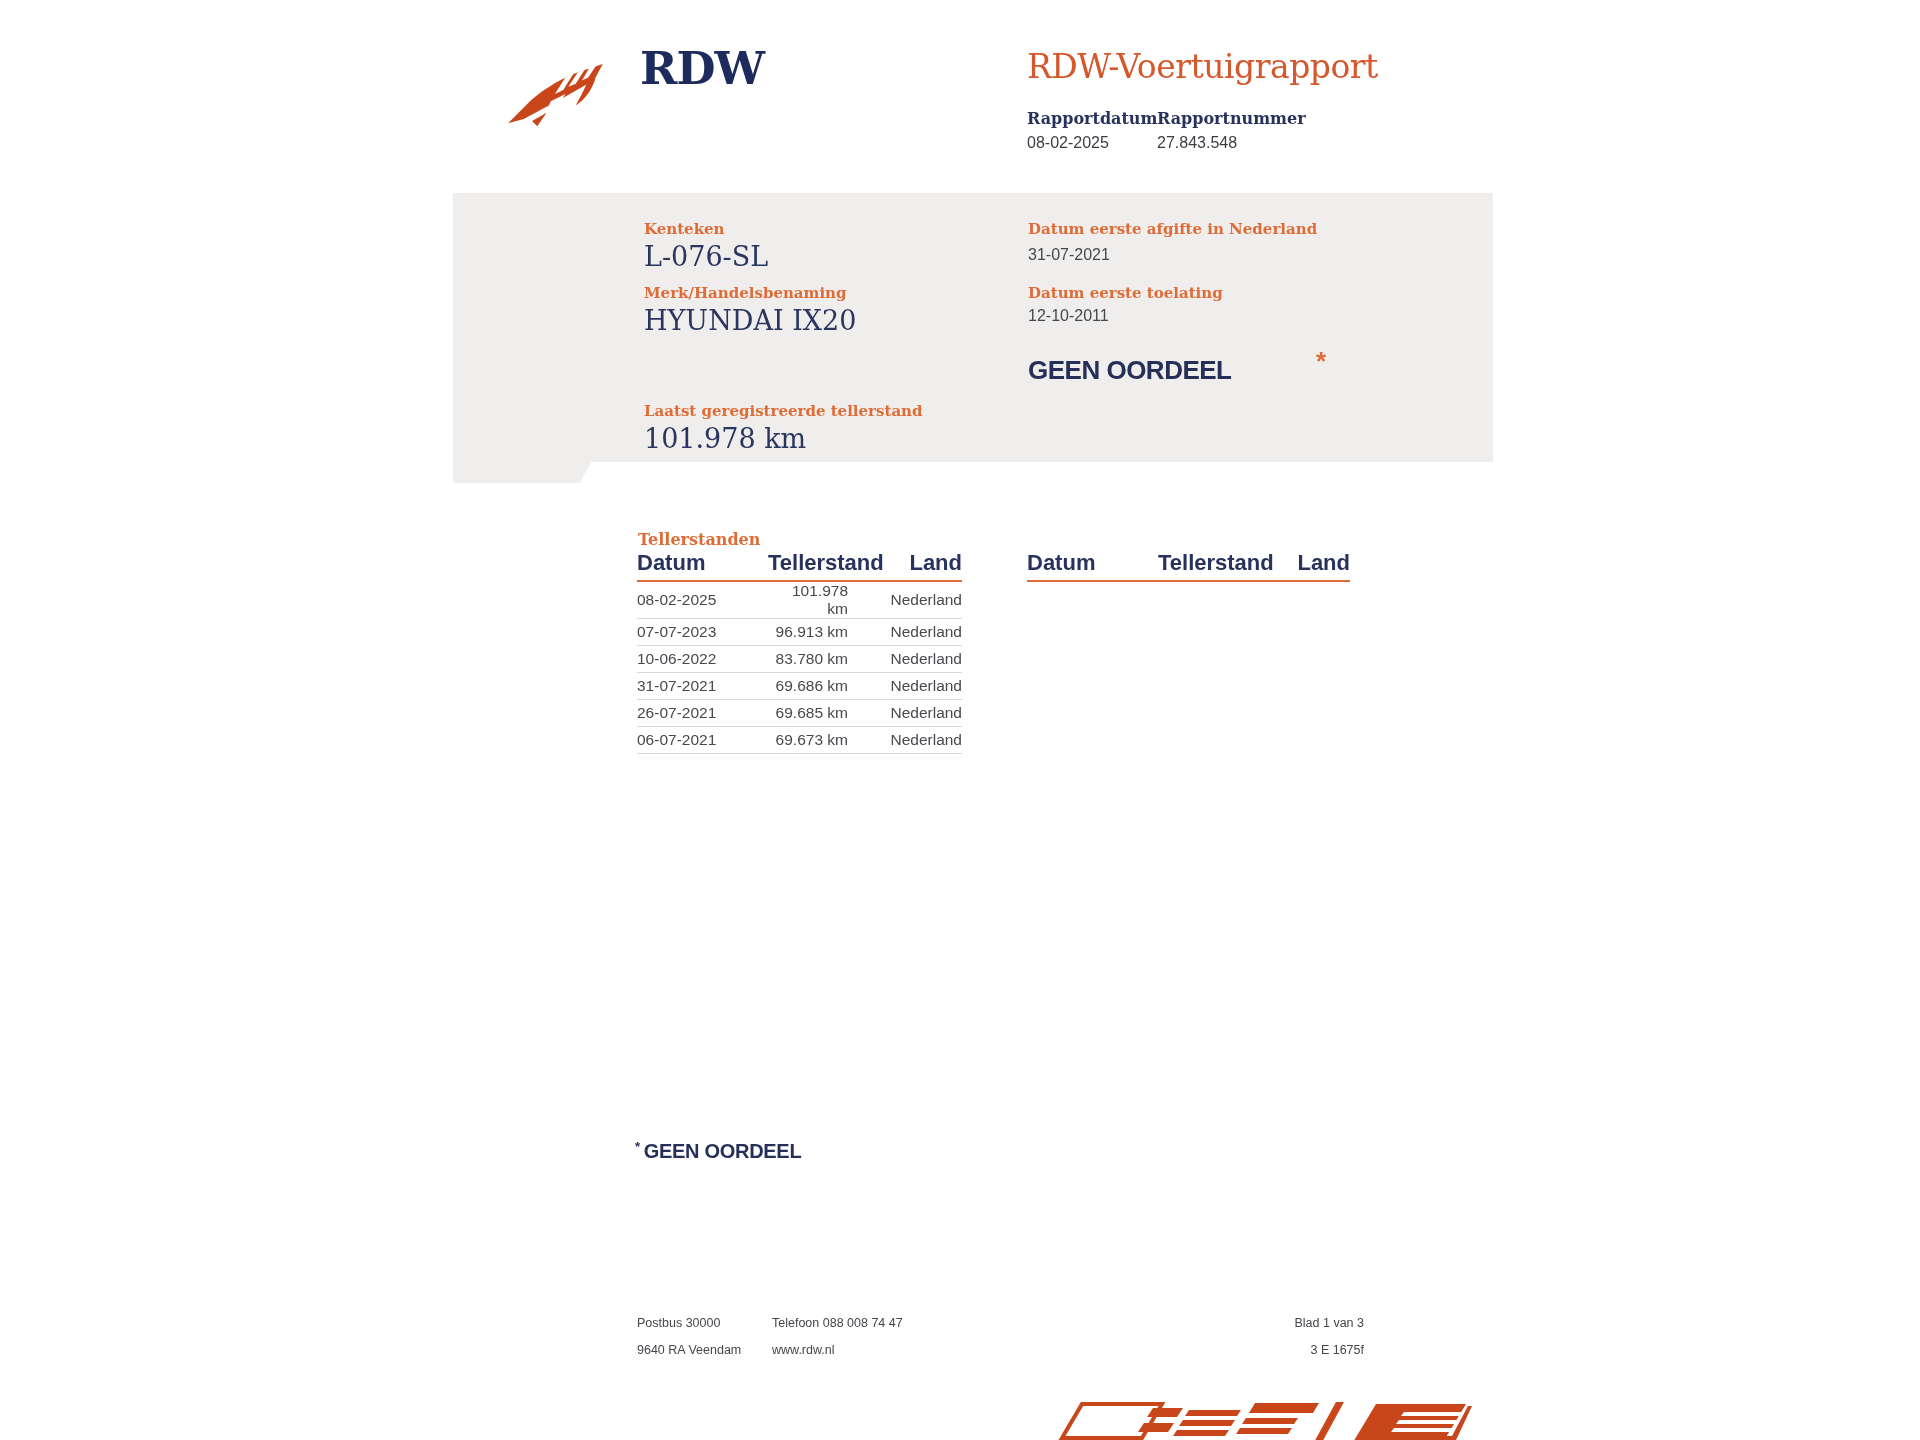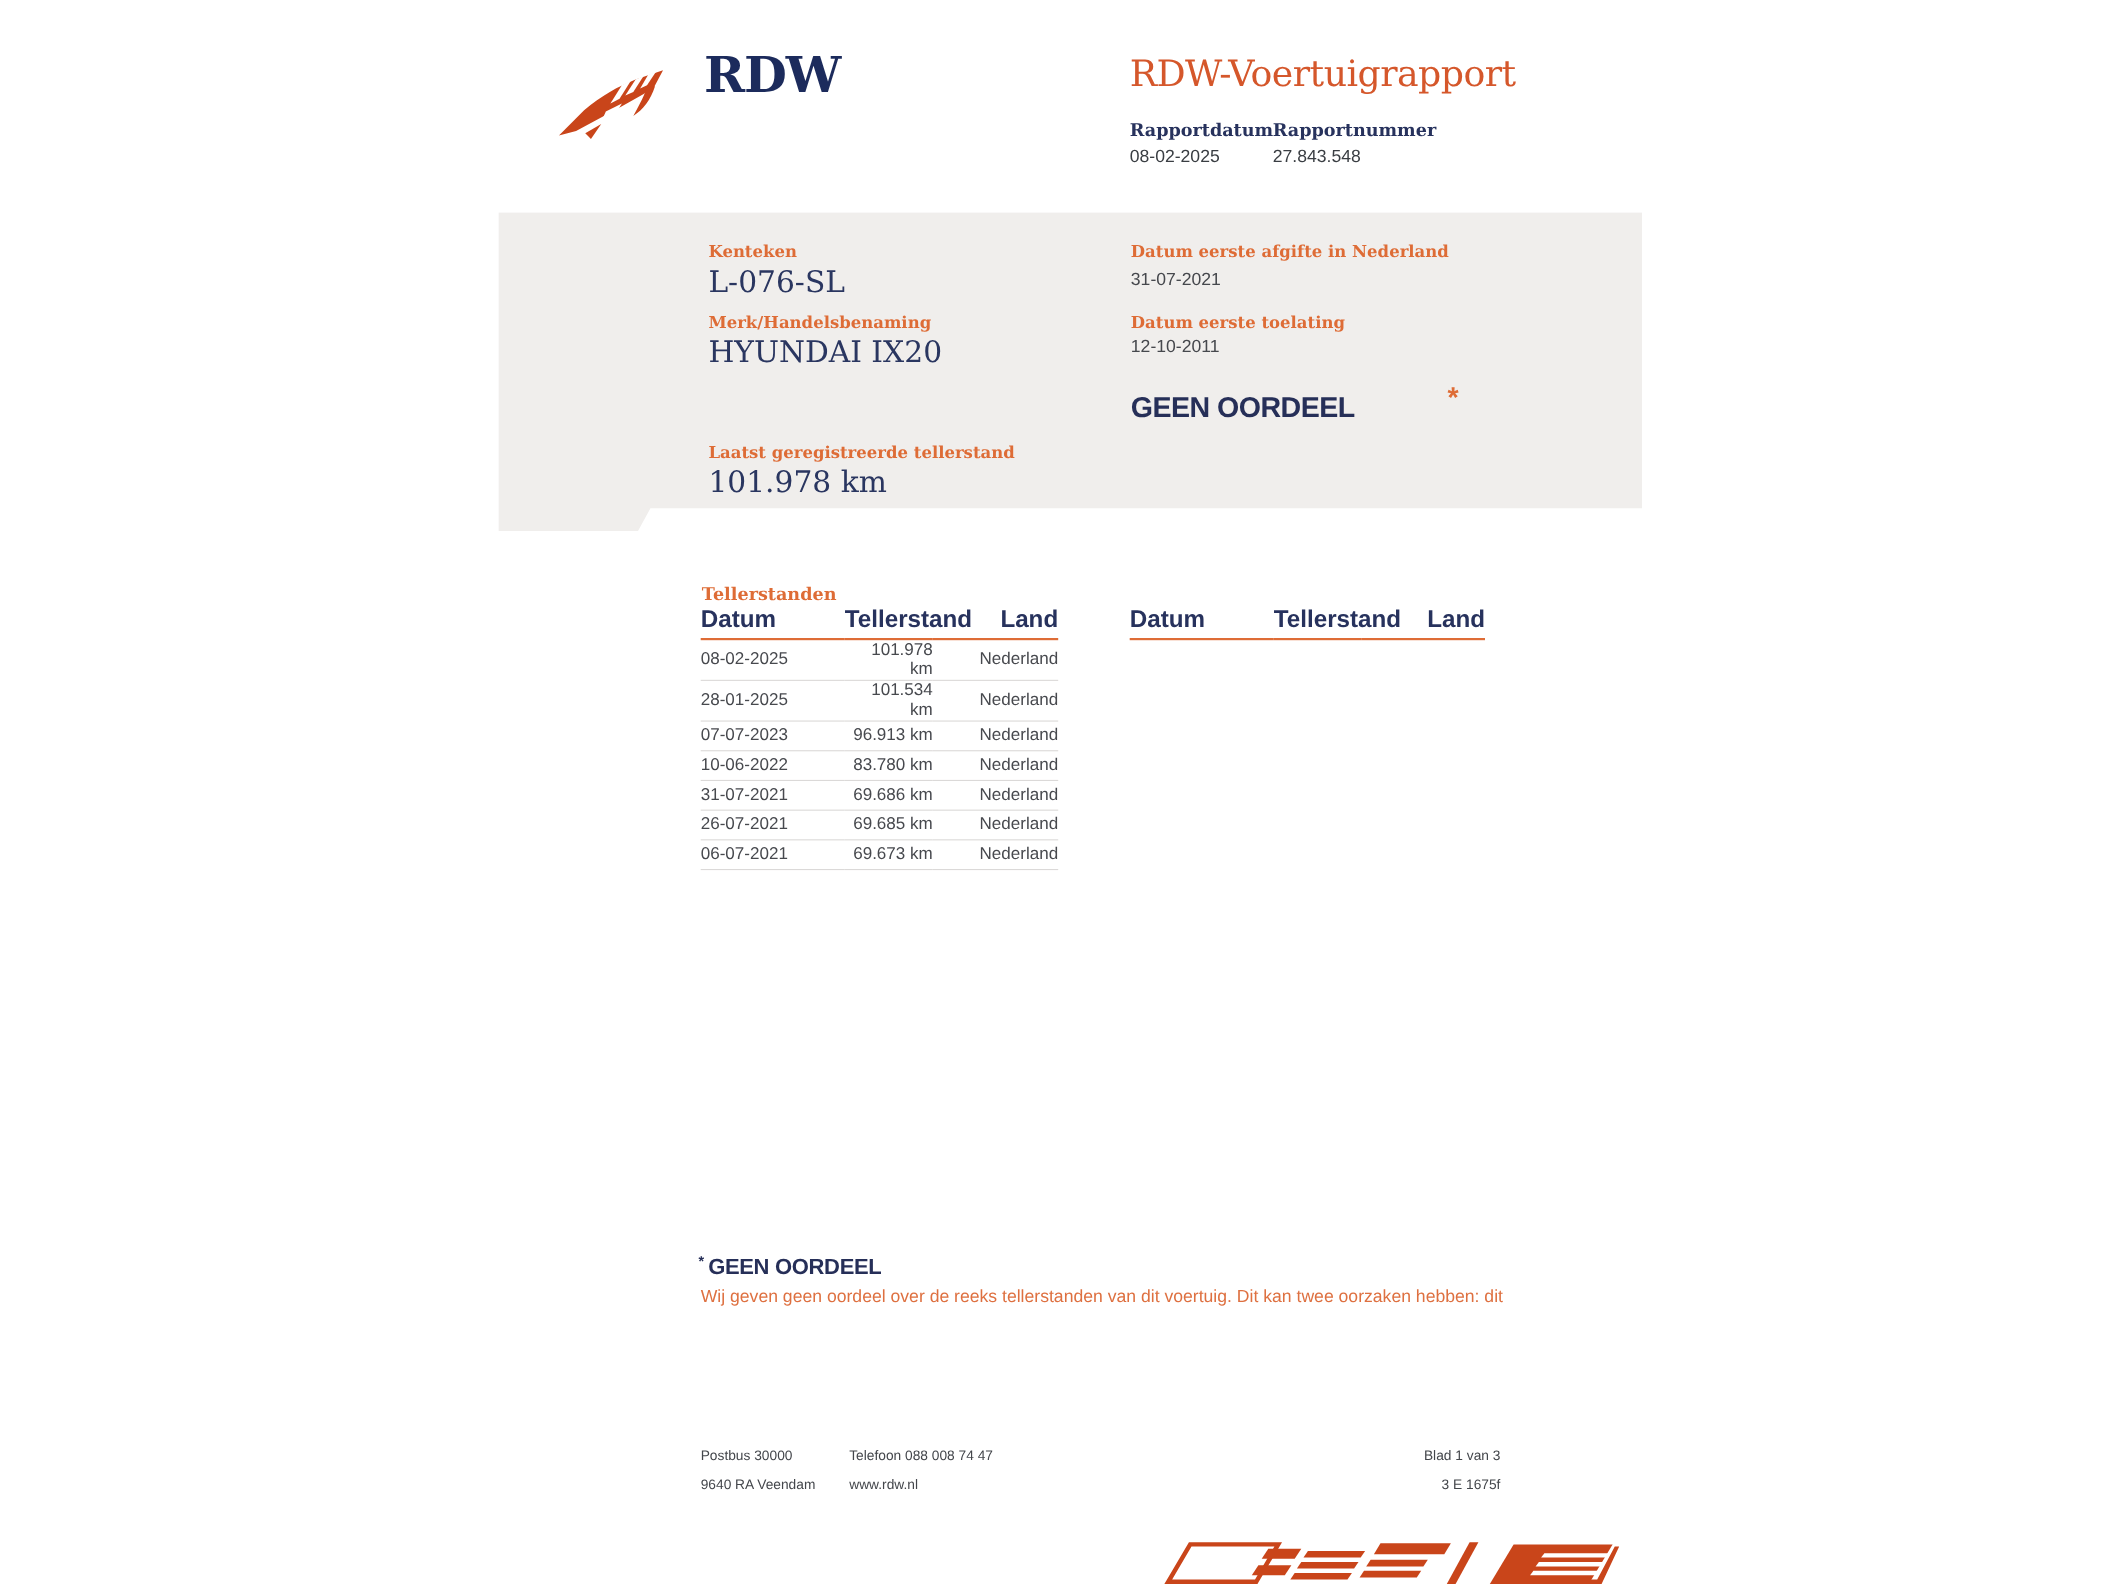--- a/index.html
+++ b/index.html
@@ -118,25 +118,20 @@
       <th class="c3">Land</th>
     </tr>
   </thead>
   <tbody>
     <tr>
       <td class="c1">08-02-2025</td>
       <td class="c2">101.978 km</td>
       <td class="c3">Nederland</td>
     </tr>
     <tr>
-      <td class="c1">28-01-2025</td>
-      <td class="c2">101.534 km</td>
-      <td class="c3">Nederland</td>
-    </tr>
-    <tr>
       <td class="c1">07-07-2023</td>
       <td class="c2">96.913 km</td>
       <td class="c3">Nederland</td>
     </tr>
     <tr>
       <td class="c1">10-06-2022</td>
       <td class="c2">83.780 km</td>
       <td class="c3">Nederland</td>
     </tr>
     <tr>
@@ -164,21 +159,20 @@
       <th class="c2">Tellerstand</th>
       <th class="c3">Land</th>
     </tr>
   </thead>
 </table>
 
 <div class="abs footnote-heading">
   <span class="marker">*</span><span>GEEN OORDEEL</span>
 </div>
 <div class="abs footnote-text">
-  <div>Wij geven geen oordeel over de reeks tellerstanden van dit voertuig. Dit kan twee oorzaken hebben: dit</div>
 </div>
 
 <div class="footer-item fx-a fy-1">Postbus 30000</div>
 <div class="footer-item fx-b fy-1">Telefoon 088 008 74 47</div>
 <div class="footer-item fx-r fy-1">Blad 1 van 3</div>
 <div class="footer-item fx-a fy-2">9640 RA Veendam</div>
 <div class="footer-item fx-b fy-2">www.rdw.nl</div>
 <div class="footer-item fx-r fy-2">3 E 1675f</div>
 
 <svg class="abs bottom-art" viewBox="0 0 420 60" xmlns="http://www.w3.org/2000/svg">

